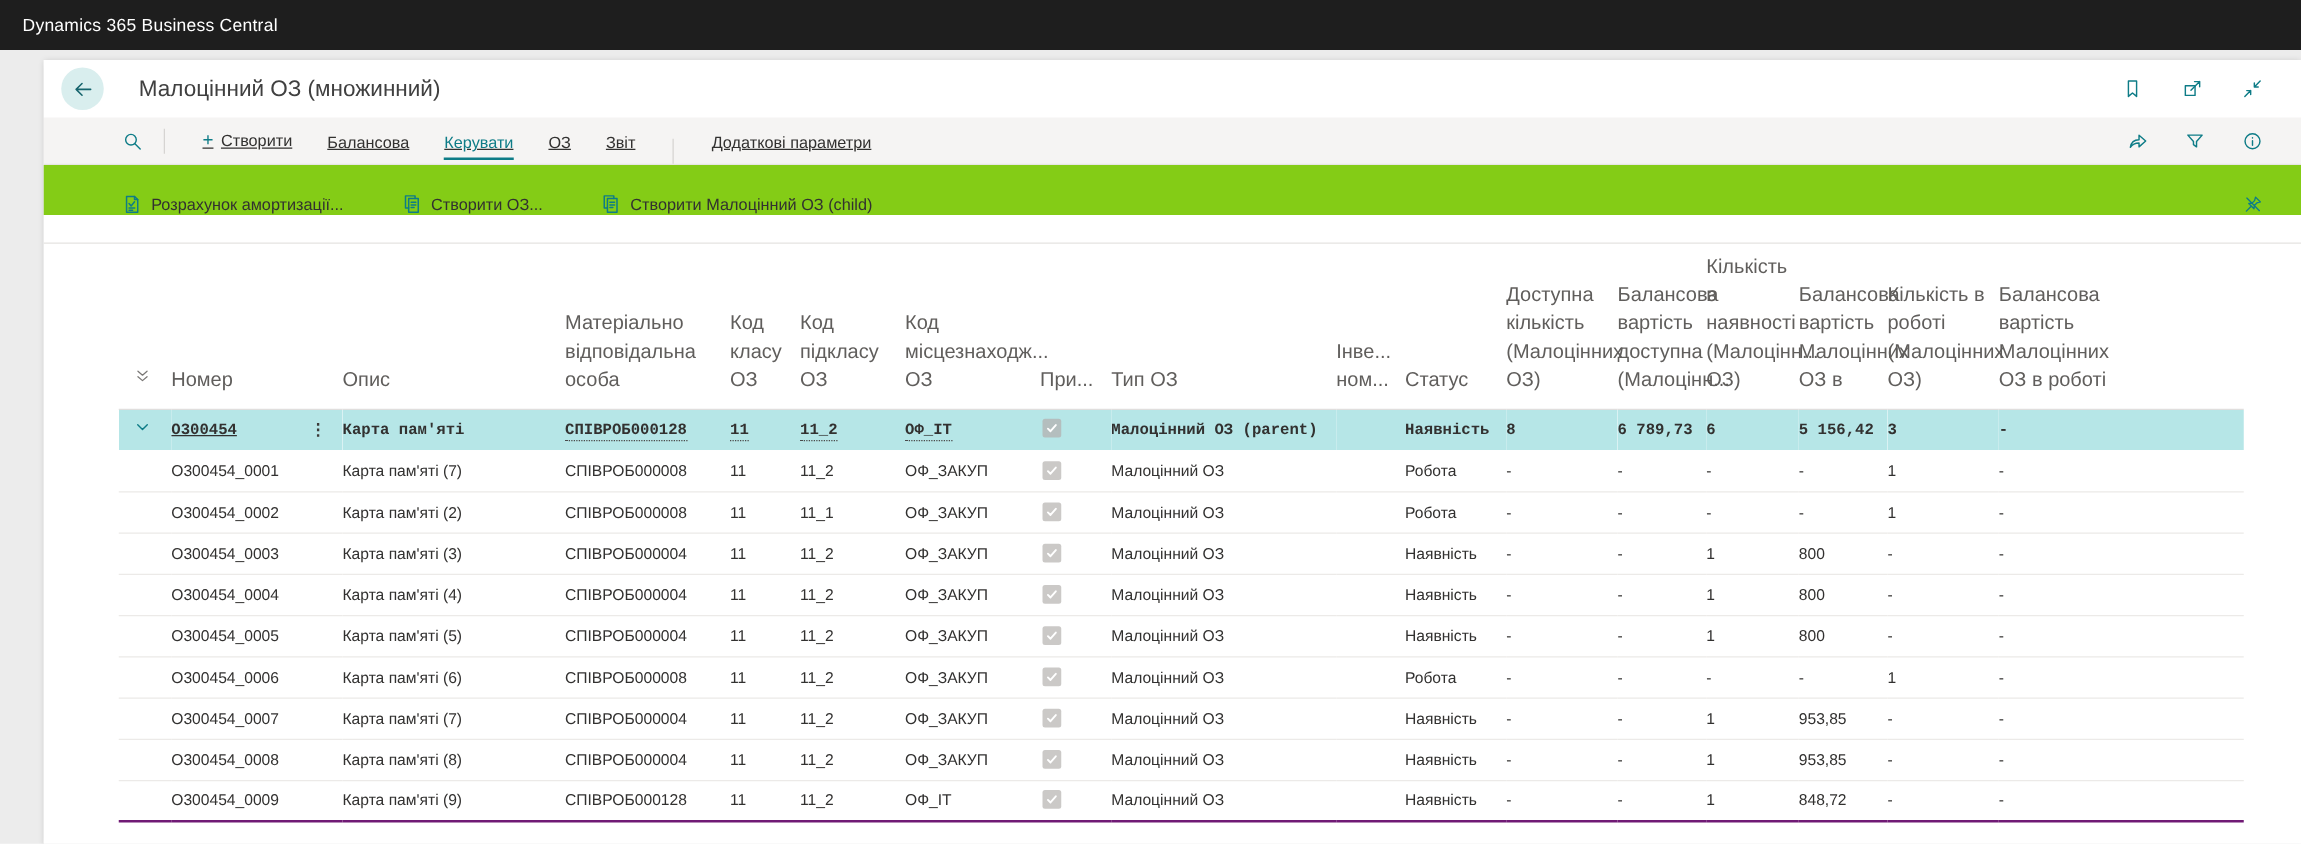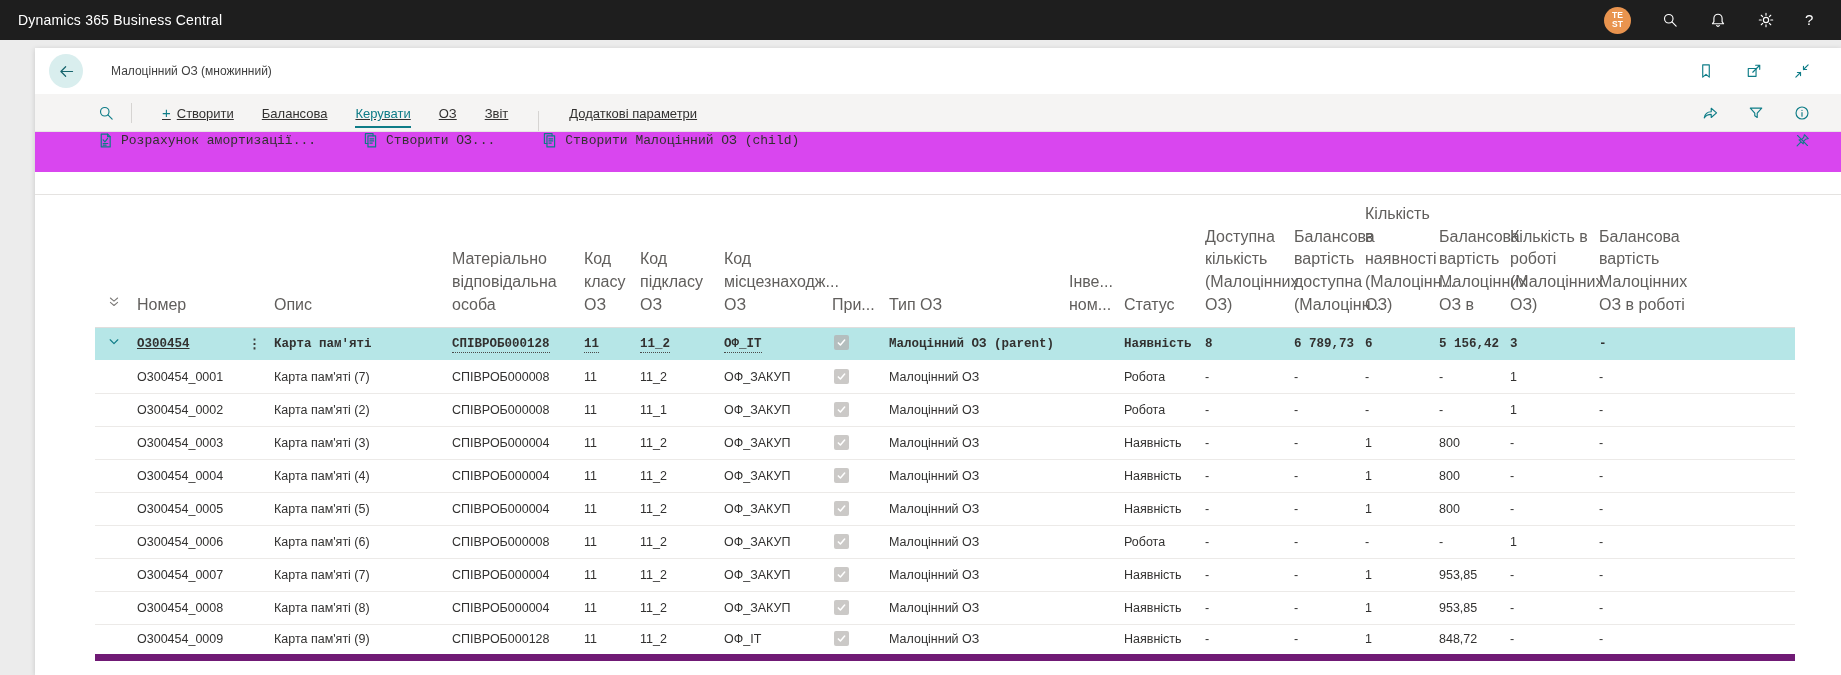--- a/index.html
+++ b/index.html
@@ -26,57 +26,57 @@
     font-size:8.5px;font-weight:700;line-height:1.05;}
   .help-q{font-size:15px;font-weight:400;}
   
   .card{position:absolute;left:35px;top:48px;right:0;bottom:0;background:#fff;
     box-shadow:0 1px 5px rgba(0,0,0,.16);display:flex;flex-direction:column;}
   
   .page-header{height:46px;display:flex;align-items:center;padding:0 30px 0 14px;background:#fff;}
   .back-btn{width:34px;height:34px;border-radius:50%;background:#d9eeee;color:var(--accent-dark);
     display:flex;align-items:center;justify-content:center;margin-right:28px;cursor:pointer;}
   .back-btn svg{width:19px;height:19px;}
-  .page-title{font-size:12px;color:#404040;}
+  .page-title{font-size:18px;color:#404040;}
   .ph-icons{margin-left:auto;display:flex;align-items:center;gap:30px;color:var(--accent);}
   .ph-icons .icon{width:18px;height:18px;display:inline-flex;}
   .ph-icons svg{width:18px;height:18px;}
   
   .cmd-row1{height:38px;display:flex;align-items:center;background:#f5f4f3;
     border-bottom:1px solid #e7e5e3;padding:0 30px 0 62px;}
   .vdiv{width:1px;height:20px;background:#d6d4d2;margin:0 16px;flex:0 0 auto;}
   .search-ic{color:var(--accent);width:18px;height:18px;display:inline-flex;}
   .search-ic svg{width:18px;height:18px;}
   .tabs{display:flex;align-items:flex-end;text-decoration:underline;}
   .tab{position:relative;padding:10px 0;margin:0 14px;color:var(--txt);font-size:13px;cursor:pointer;white-space:nowrap;}
   .tab .plus{color:var(--accent);margin-right:6px;font-size:15px;font-weight:400;}
   .tab.active{color:var(--accent);}
   .tab.active::after{content:"";position:absolute;left:0;right:0;bottom:3px;height:2px;background:var(--accent);}
   .cmd1-right{margin-left:auto;display:flex;align-items:center;gap:28px;color:var(--accent);}
   .cmd1-right .icon{width:18px;height:18px;display:inline-flex;}
   .cmd1-right svg{width:18px;height:18px;}
   
-  .cmd-row2{height:40px;display:flex;align-items:flex-start;background:#d946ef;padding:0 30px 0 62px;font-family:Liberation Mono, monospace;}
+  .cmd-row2{height:40px;display:flex;align-items:flex-end;background:#84cc16;padding:0 30px 0 62px;}
   .actions{display:flex;align-items:center;gap:46px;}
   .action{display:flex;align-items:center;gap:7px;cursor:pointer;white-space:nowrap;}
   .action .icon{color:var(--accent);width:17px;height:17px;display:inline-flex;}
   .action .icon svg{width:17px;height:17px;}
   .cmd2-right{margin-left:auto;color:var(--accent);display:flex;}
   .cmd2-right .icon{width:17px;height:17px;display:inline-flex;}
   .cmd2-right svg{width:17px;height:17px;}
   .cmd-spacer{height:22px;background:#fff;}
   
   .table-wrap{border-top:1px solid #e5e3e1;background:#fff;flex:1;overflow:hidden;}
   table{border-collapse:collapse;table-layout:fixed;width:1700px;margin-left:60px;}
   th{vertical-align:bottom;text-align:left;font-weight:400;font-size:16px;color:var(--txt2);
     line-height:1.42;padding:8px 8px 10px 0;cursor:pointer;}
   thead tr{border-bottom:1px solid #e0dedd;}
   td{height:33px;padding:0 8px 0 0;font-size:12.5px;border-top:1px solid #eceae8;white-space:nowrap;overflow:hidden;}
   tbody tr:first-child td{border-top:none;font-family:Liberation Mono, monospace;}
-  tbody tr:last-child{border-bottom:7px solid #701a75;}
+  tbody tr:last-child{border-bottom:2px solid #701a75;}
   tr.row-selected{background:var(--sel);font-weight:700;}
   tr.row-selected td{border-top-color:transparent;}
   tr.row-selected + tr td{border-top-color:transparent;}
   .hdr-chev{color:#7a7876;width:16px;height:16px;display:inline-flex;margin-left:11px;}
   .hdr-chev svg{width:16px;height:16px;}
   .row-chev{color:var(--accent);width:14px;height:14px;display:inline-flex;margin-left:12px;}
   .row-chev svg{width:14px;height:14px;stroke-width:1.8;}
   .num-cell{display:flex;align-items:center;}
   .num-cell .dots{margin-left:auto;margin-right:4px;color:#3b3a39;font-weight:700;font-size:13px;letter-spacing:1px;}
   .u-link{text-decoration:underline;}
@@ -84,45 +84,20 @@
   .cb{width:15px;height:15px;border-radius:2px;background:#cbc9c7;display:inline-flex;
     align-items:center;justify-content:center;color:#fff;margin-left:2px;cursor:pointer;}
   .cb svg{width:11px;height:11px;stroke-width:2.2;}
   tr.row-selected .cb{background:#b4bebe;}
 </style>
 </head>
 <body>
 
 <div class="topbar">
   <span class="topbar-title">Dynamics 365 Business Central</span>
-  <div class="topbar-right">
-    <span class="avatar">
-      <span>TE</span>
-      <span>ST</span>
-    </span>
-    <span class="tb-icon">
-      <svg viewBox="0 0 22 22">
-          <circle cx="9.5" cy="9.5" r="5.2"></circle>
-          <path d="M13.4 13.4L18.5 18.5"></path>
-        </svg>
-    </span>
-    <span class="tb-icon">
-      <svg viewBox="0 0 22 22">
-          <path d="M11 4a5 5 0 0 1 5 5v4l1.8 2.6H4.2L6 13V9a5 5 0 0 1 5-5z"></path>
-          <path d="M9.4 17.8a1.8 1.8 0 0 0 3.2 0"></path>
-        </svg>
-    </span>
-    <span class="tb-icon">
-      <svg viewBox="0 0 22 22">
-          <circle cx="11" cy="11" r="3.2"></circle>
-          <path d="M11 2.8v2.4M11 16.8v2.4M2.8 11h2.4M16.8 11h2.4M5.2 5.2l1.7 1.7M15.1 15.1l1.7 1.7M16.8 5.2l-1.7 1.7M6.9 15.1l-1.7 1.7"></path>
-        </svg>
-    </span>
-    <span class="tb-icon help-q">?</span>
-  </div>
 </div>
 
 <div class="card">
 
   <div class="page-header">
     <span class="back-btn">
       <svg viewBox="0 0 22 22">
           <path d="M18 11H4.5M10 5.5L4.5 11 10 16.5"></path>
         </svg>
     </span>

